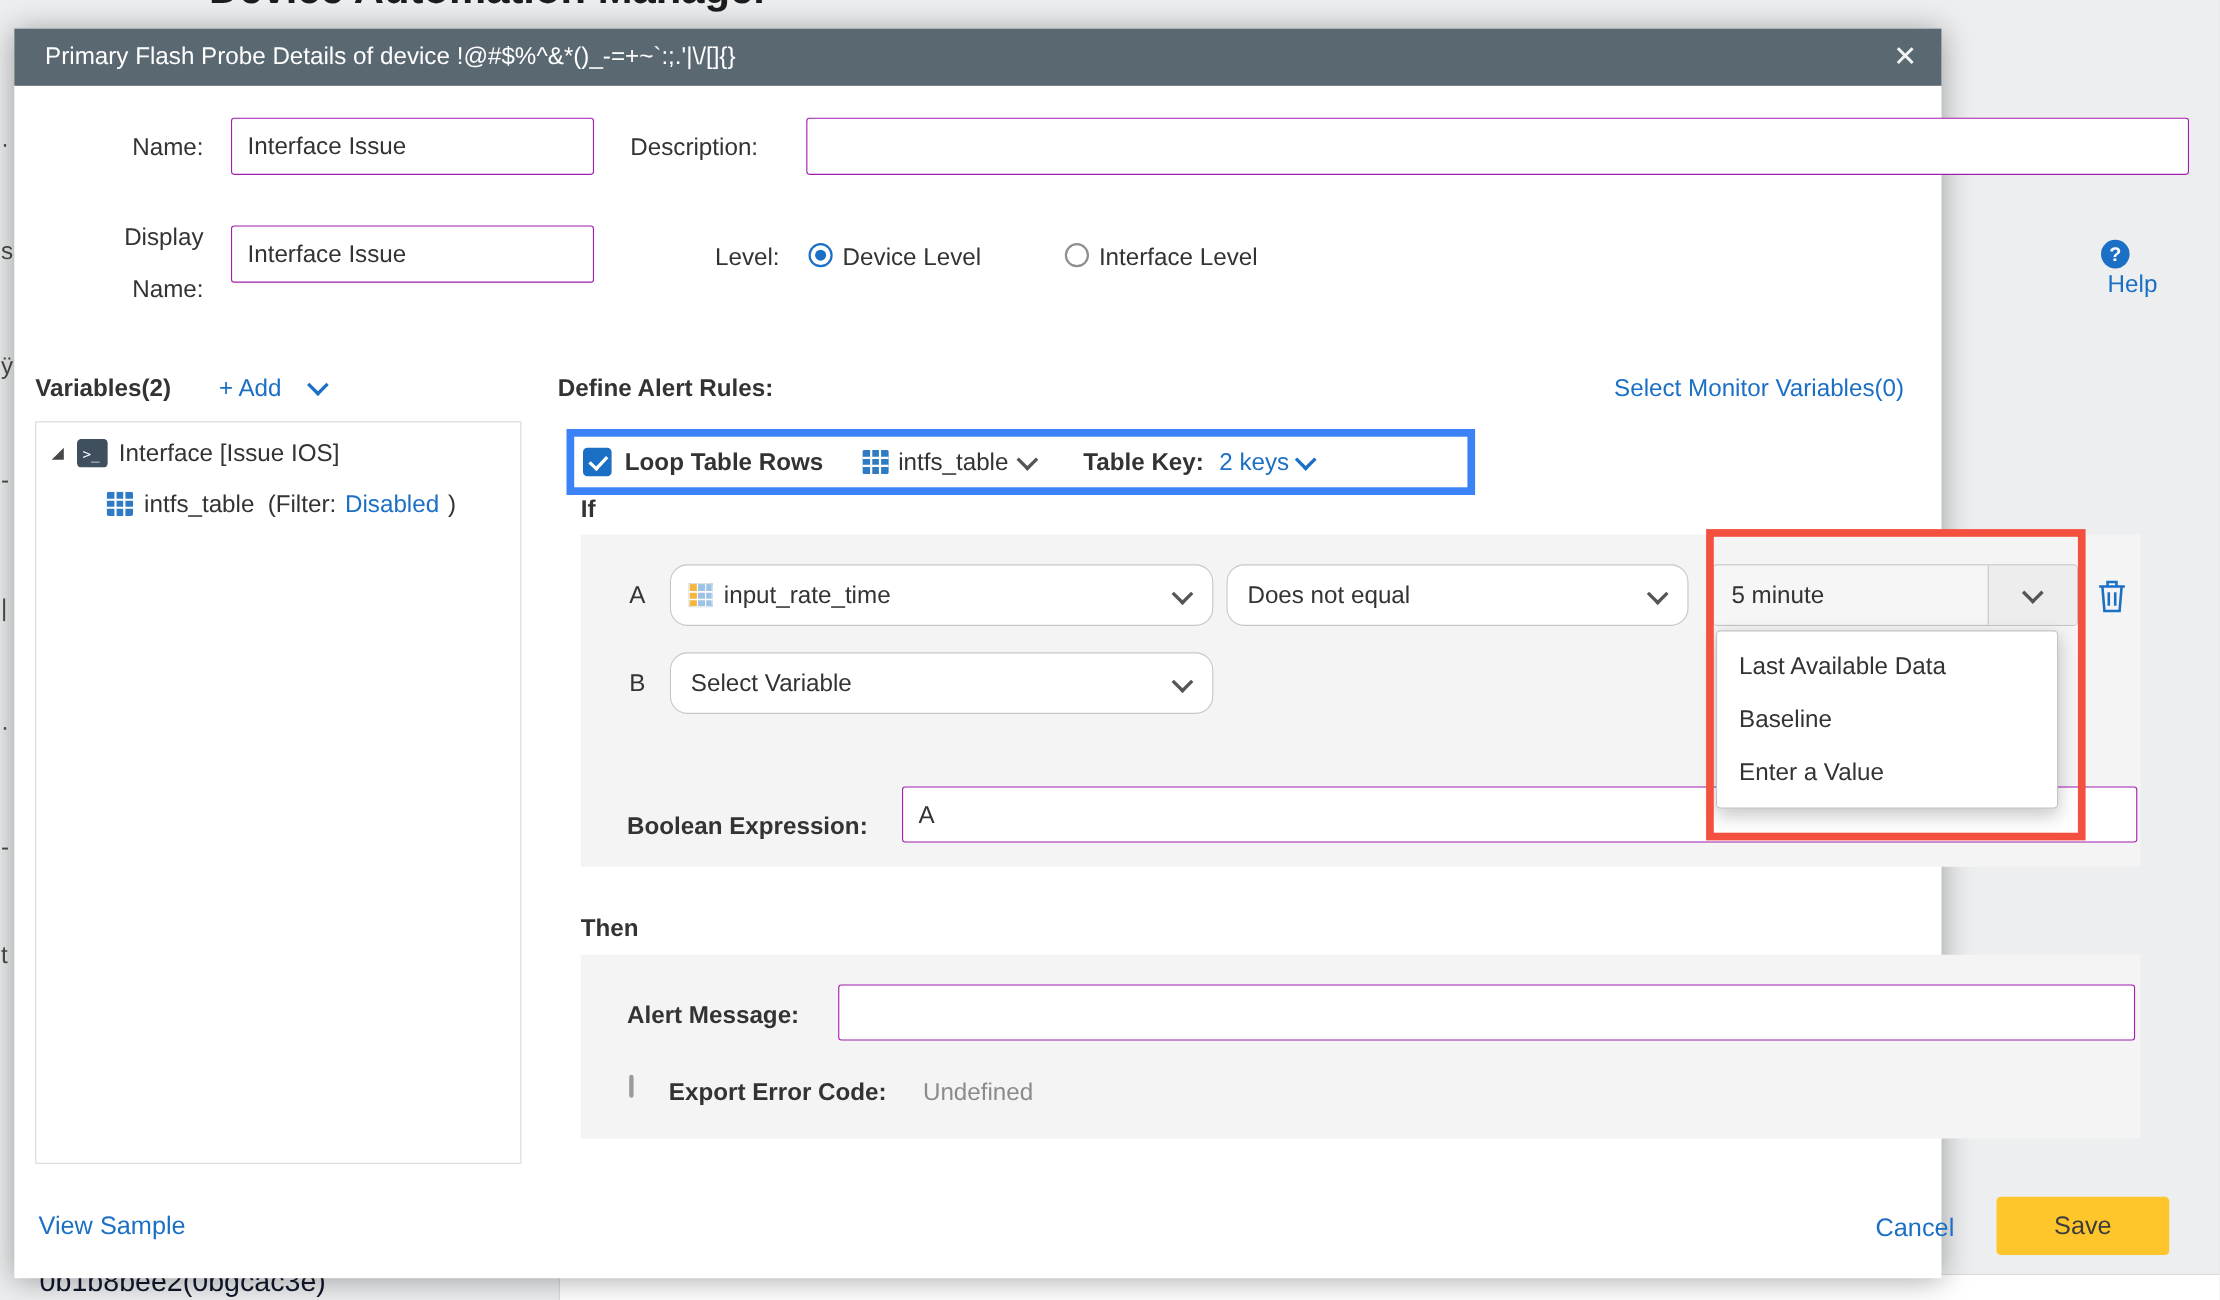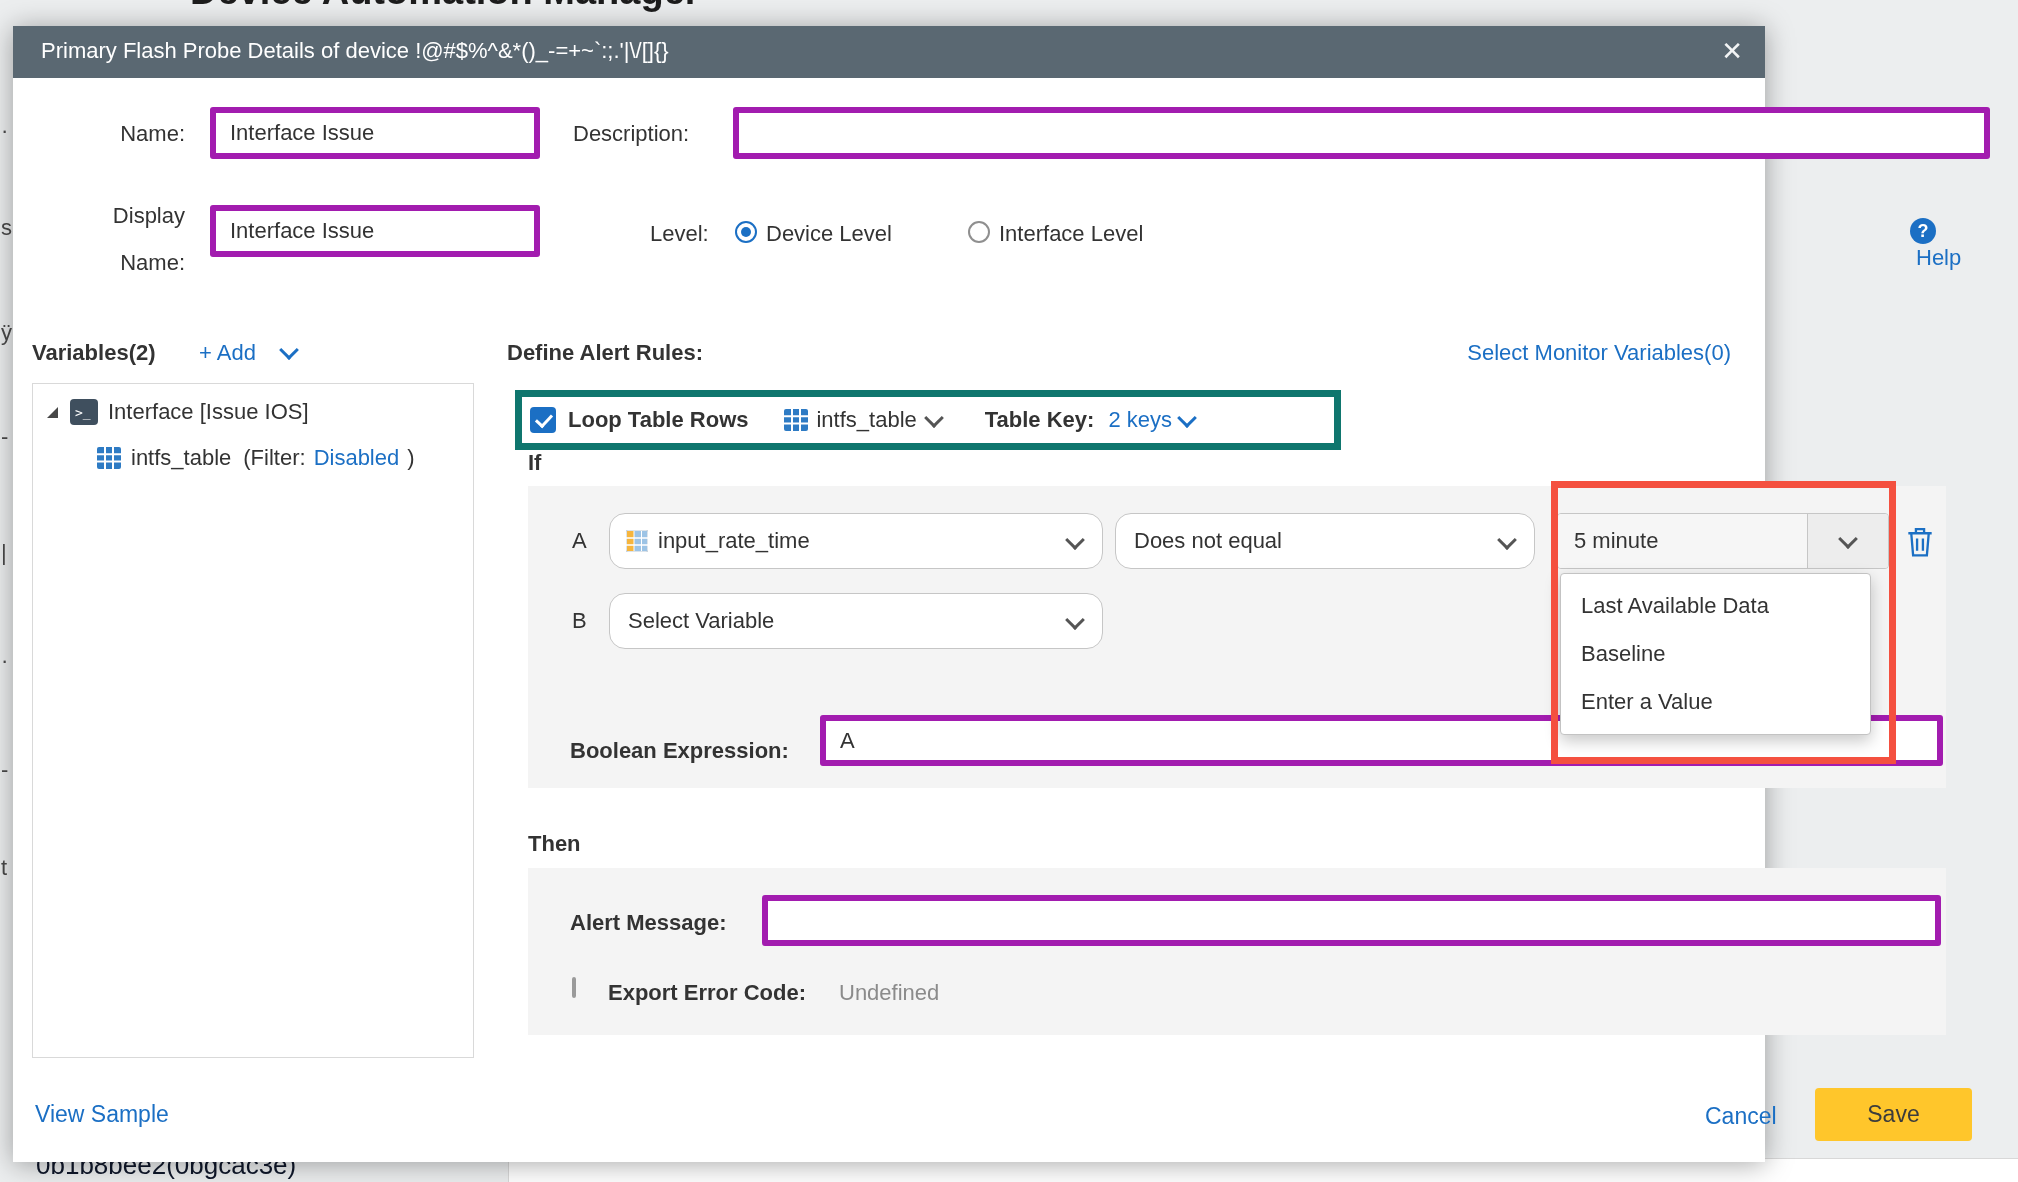--- a/index.html
+++ b/index.html
@@ -13,31 +13,31 @@
   .frag{position:absolute;color:#3a3a3a;}
   .frag-top{left:190px;top:-30px;font-size:38px;font-weight:700;color:#1d1d1d;white-space:nowrap;}
   .frag-left{left:1px;font-size:22px;color:#4a4a4a;}
   .frag-bottom{left:36px;top:1150px;font-size:26px;color:#0f172a;}
   .frag-panel{left:508px;top:1158px;width:1510px;height:24px;background:#fff;border-left:1px solid #d8d8d8;border-top:1px solid #d8d8d8;}
   
   .modal{position:absolute;left:13px;top:10px;width:1752px;height:1136px;background:#fff;box-shadow:0 2px 26px rgba(0,0,0,.35);margin-top:16px;}
   .modal-header{position:absolute;left:0;top:0;width:100%;height:52px;background:#5a6872;color:#fff;box-sizing:border-box;}
   .modal-title{position:absolute;left:28px;top:12px;font-size:22px;white-space:nowrap;}
   .modal-close{position:absolute;right:22px;top:10px;font-size:26px;color:#f2f4f5;cursor:pointer;}
-  .inp{position:absolute;border:6px solid #a21caf;border-radius:3px;background:#fff;font-family:inherit;font-size:22px;color:#333;padding:0 14px;box-sizing:border-box;outline:none;}
+  .inp{position:absolute;border:1px solid #a21caf;border-radius:3px;background:#fff;font-family:inherit;font-size:22px;color:#333;padding:0 14px;box-sizing:border-box;outline:none;}
   .radio{position:absolute;width:22px;height:22px;border:2px solid #8f8f8f;border-radius:50%;background:#fff;box-sizing:border-box;}
   .radio.sel{border-color:#1b6fc4;}
   .radio.sel::after{content:"";position:absolute;left:4px;top:4px;width:10px;height:10px;border-radius:50%;background:#1b6fc4;}
   .help-ic{display:inline-block;width:26px;height:26px;border-radius:50%;background:#1b6fc4;color:#fff;font-size:18px;font-weight:700;text-align:center;line-height:26px;}
   .panel-box{position:absolute;background:#fff;border:1px solid #d9d9d9;box-sizing:border-box;}
   .tree-row{position:absolute;left:0;width:100%;height:36px;display:flex;align-items:center;box-sizing:border-box;}
   .tri{width:0;height:0;border-left:11px solid transparent;border-bottom:11px solid #474747;}
   .gpanel{position:absolute;background:#f4f4f4;}
   .redbox{position:absolute;border:7px solid #f4503f;box-sizing:border-box;pointer-events:none;z-index:30;}
-  .loop-row{position:absolute;border:7px solid #0f766e;box-sizing:border-box;display:flex;align-items:center;background:#fff;z-index:5;}
+  .loop-row{position:absolute;border:7px solid #3b82f6;box-sizing:border-box;display:flex;align-items:center;background:#fff;z-index:5;}
   .cb{width:26px;height:26px;border-radius:4px;box-sizing:border-box;position:relative;flex:0 0 auto;}
   .cb.on{background:#1b6fc4;}
   .cb.on::after{content:"";position:absolute;left:9px;top:4px;width:7px;height:13px;border-right:3px solid #fff;border-bottom:3px solid #fff;transform:rotate(43deg);}
   .cb.off{background:#fff;border:2px solid #9a9a9a;}
   .chev{display:inline-block;width:11px;height:11px;border-right:3px solid #555;border-bottom:3px solid #555;transform:rotate(45deg);}
   .chev.blue{border-color:#1b6fc4;}
   .sel-box{position:absolute;background:#fff;border:1px solid #c6c6c6;border-radius:16px;box-sizing:border-box;display:flex;align-items:center;font-size:22px;color:#333;}
   .sel-chev{position:absolute;right:20px;top:19px;}
   .value-ctl{position:absolute;border:1px solid #c6c6c6;border-radius:4px;box-sizing:border-box;display:flex;overflow:hidden;}
   .value-text{flex:1;background:#f6f6f6;font-size:22px;color:#333;display:flex;align-items:center;padding-left:16px;}

